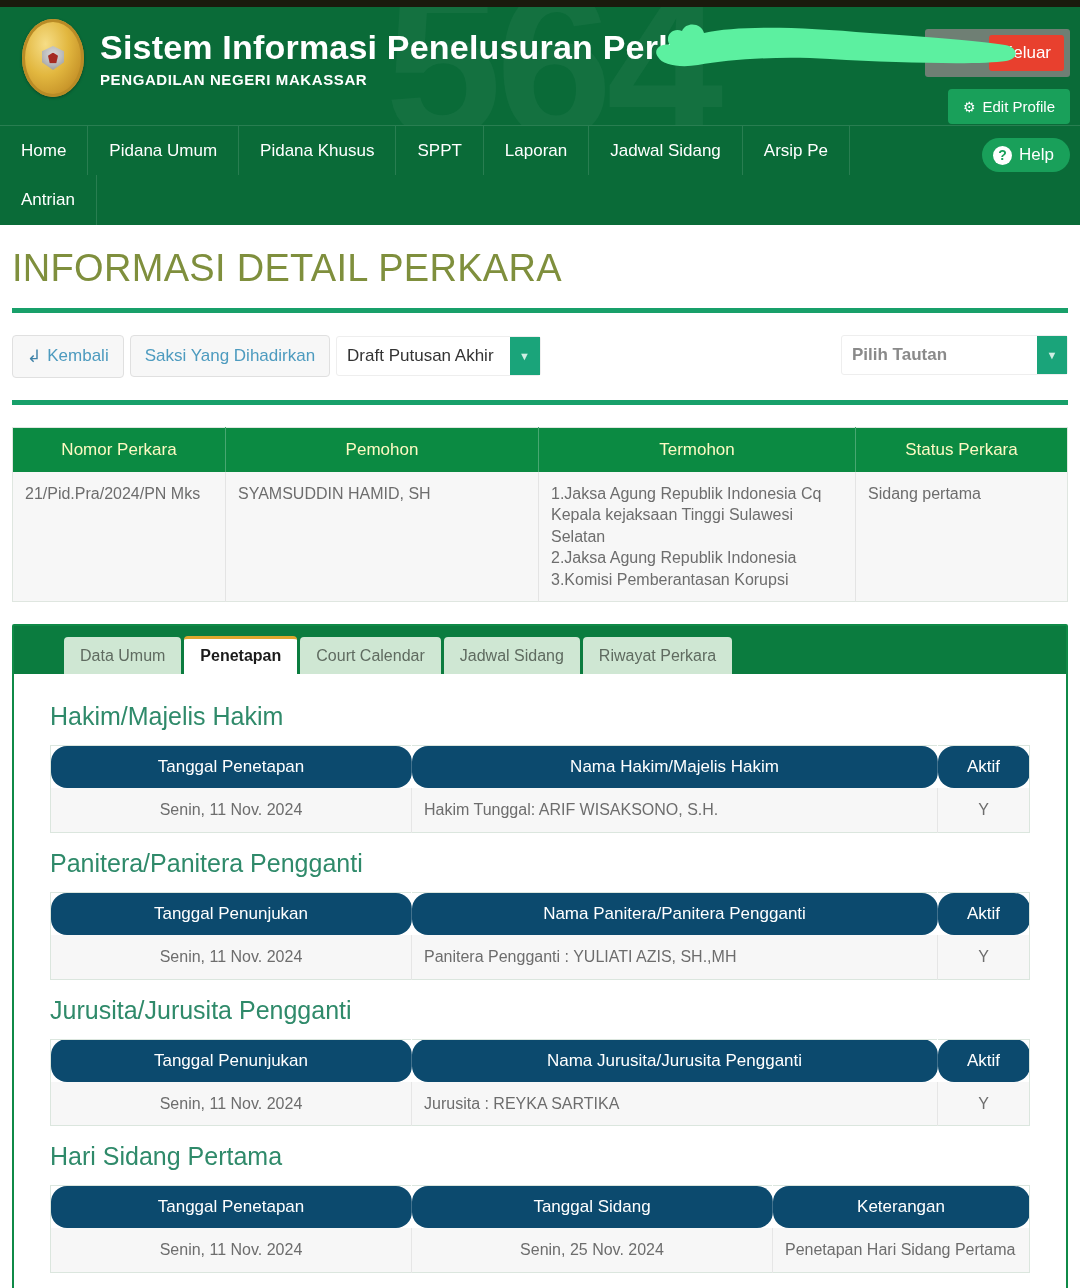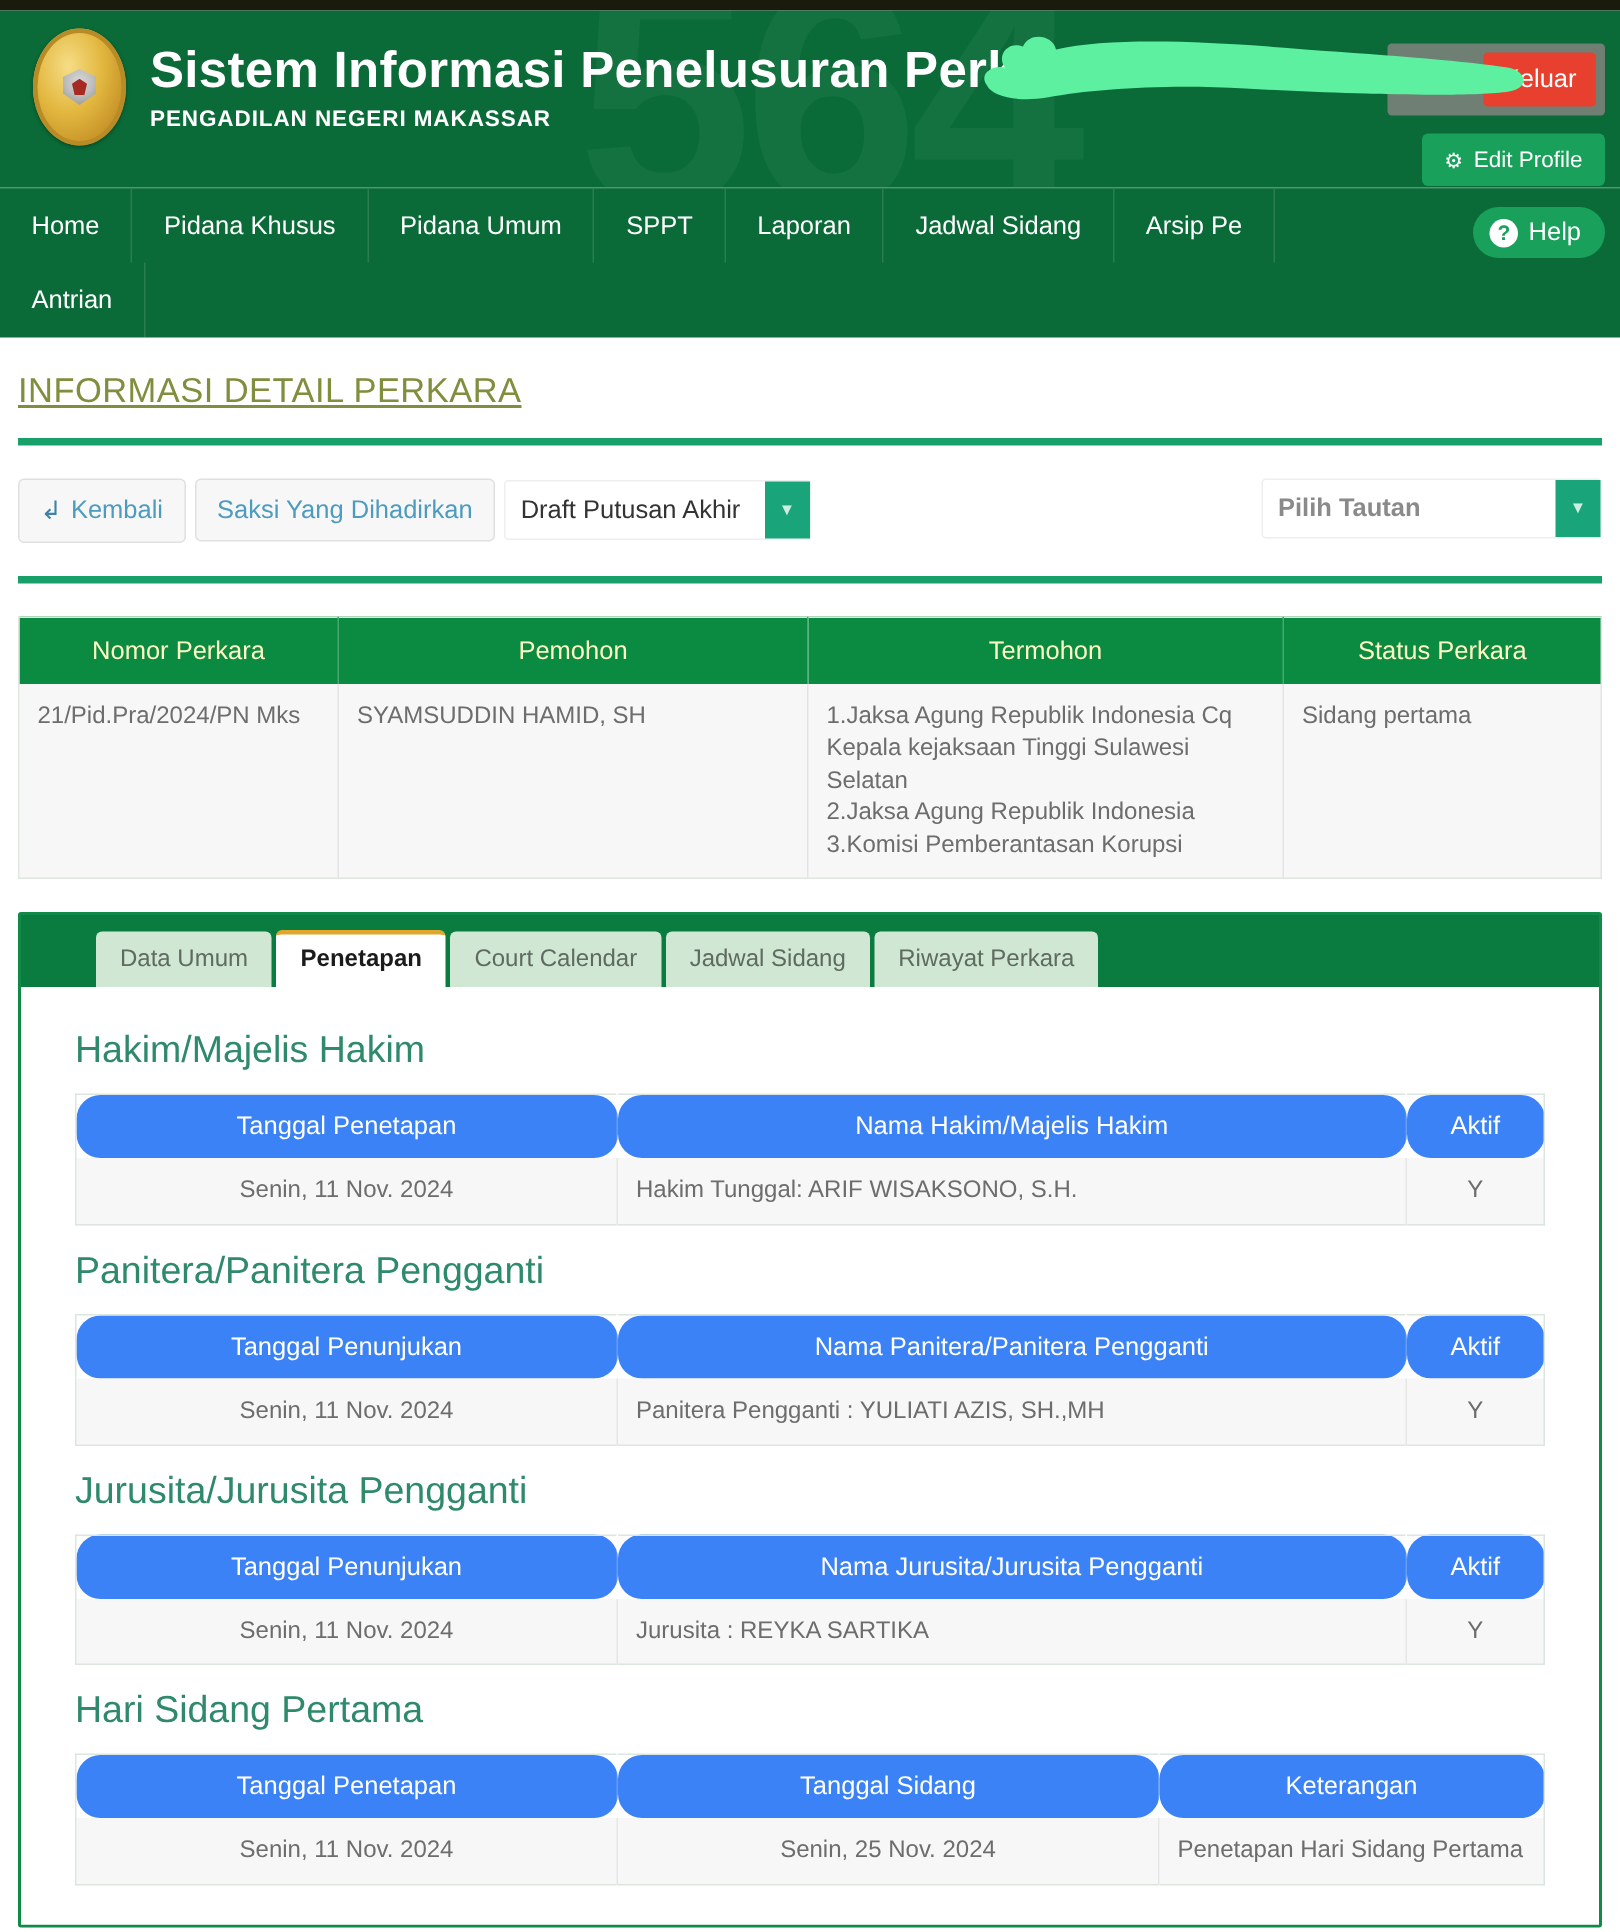--- a/index.html
+++ b/index.html
@@ -157,25 +157,24 @@
     background: #fff; color: #19a05a;
     font-size: 14px; font-weight: 700;
     display: flex; align-items: center; justify-content: center;
     line-height: 1;
   }
 
   
   .page { padding: 0 12px; }
   .page-title {
     color: #7f8f3d;
-    font-size: 23px;
+    font-size: 38px;
     font-weight: 400;
     margin: 22px 0 18px 0;
     letter-spacing: .3px;
-    text-decoration: underline;
   }
   .rule {
     height: 5px;
     background: #18a06a;
     margin: 0 0 22px 0;
   }
 
   
   .toolbar {
     display: flex; align-items: center;
@@ -295,21 +294,21 @@
     font-size: 25px;
     font-weight: 400;
     margin: 10px 0 14px 14px;
   }
   .data-table {
     width: calc(100% - 28px);
     margin: 0 14px 16px 14px;
     border: 1px solid #dbe6de;
   }
   .data-table th {
-    background: #3b82f6;
+    background: #0c4a6e;
     color: #ffffff;
     font-weight: 400;
     font-size: 17px;
     padding: 11px 6px;
     text-align: center;
     border-right: 1px solid rgba(255,255,255,.22);
     border-radius: 16px;
   }
   .data-table th:last-child { border-right: none; }
   .data-table td {
@@ -357,22 +356,22 @@
   <svg class="redaction" viewBox="0 0 370 56" xmlns="http://www.w3.org/2000/svg">
     <path d="M8 42 C 2 34, 12 28, 20 30 C 14 22, 22 12, 32 16 C 36 6, 52 8, 54 18
              C 90 10, 150 12, 220 18 C 280 22, 330 26, 355 30
              C 368 32, 370 44, 356 46 C 330 50, 250 48, 180 44
              C 130 41, 80 44, 48 50 C 30 53, 12 50, 8 42 Z" fill="#5cf0a0"></path>
   </svg>
 </div>
 
 <div class="nav">
   <div class="nav-item">Home</div>
+  <div class="nav-item">Pidana Umum</div>
   <div class="nav-item">Pidana Khusus</div>
-  <div class="nav-item">Pidana Umum</div>
   <div class="nav-item">SPPT</div>
   <div class="nav-item">Laporan</div>
   <div class="nav-item">Jadwal Sidang</div>
   <div class="nav-item">Arsip Pe</div>
 
   <div class="nav-row2">
     <div class="nav-item">Antrian</div>
   </div>
 
   <div class="help-pill">

